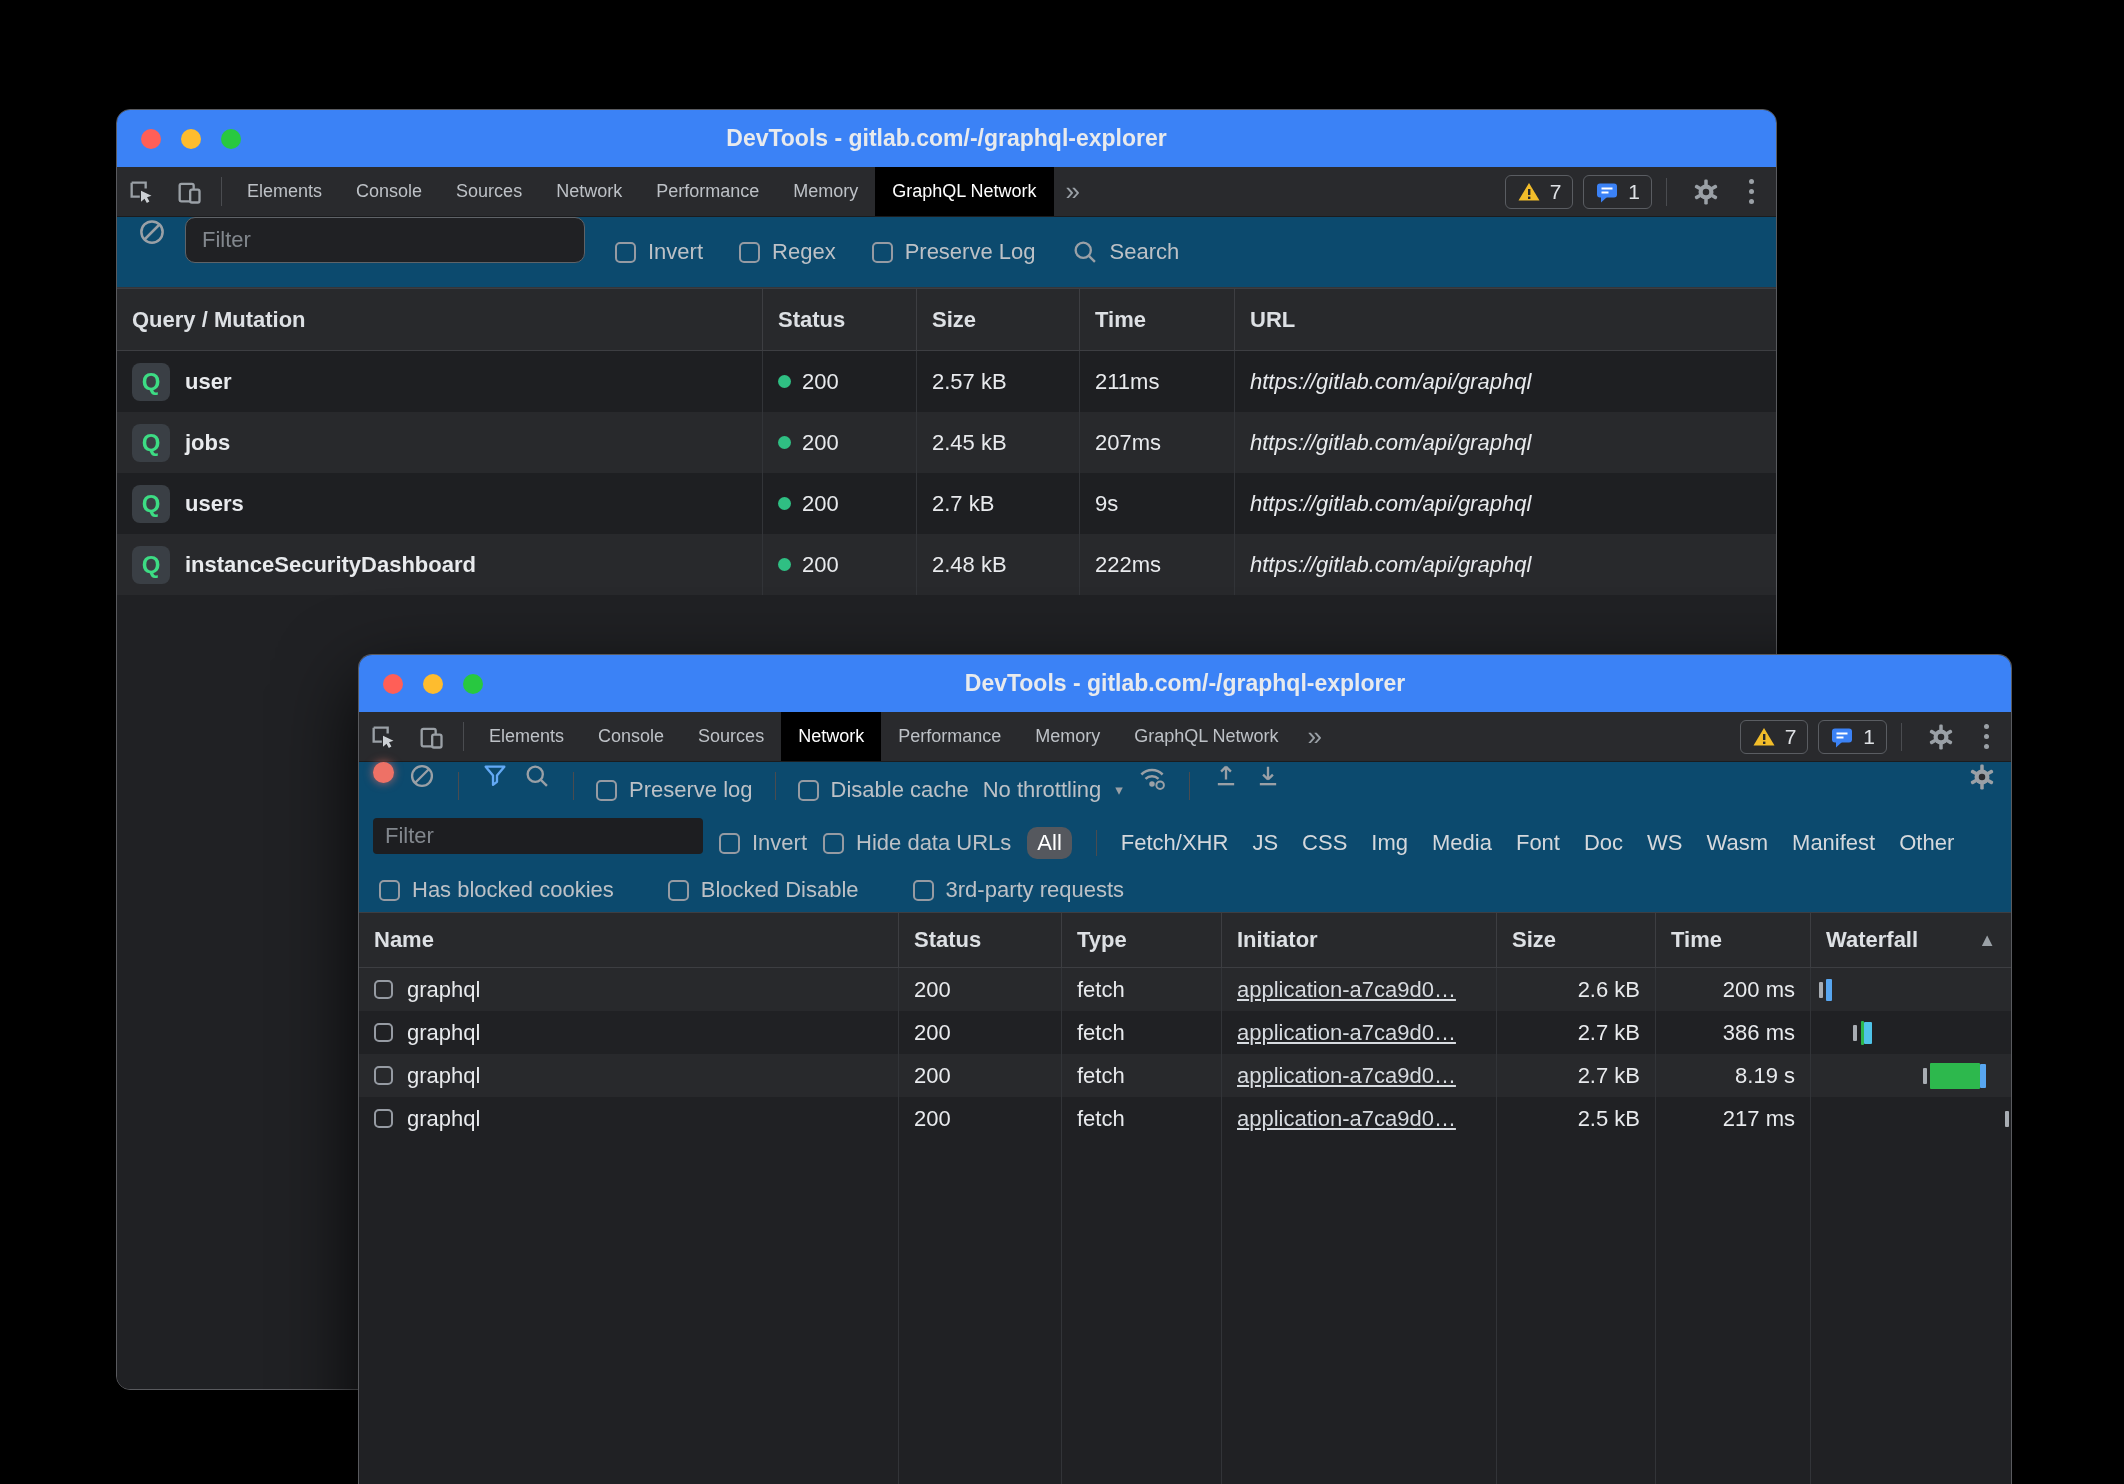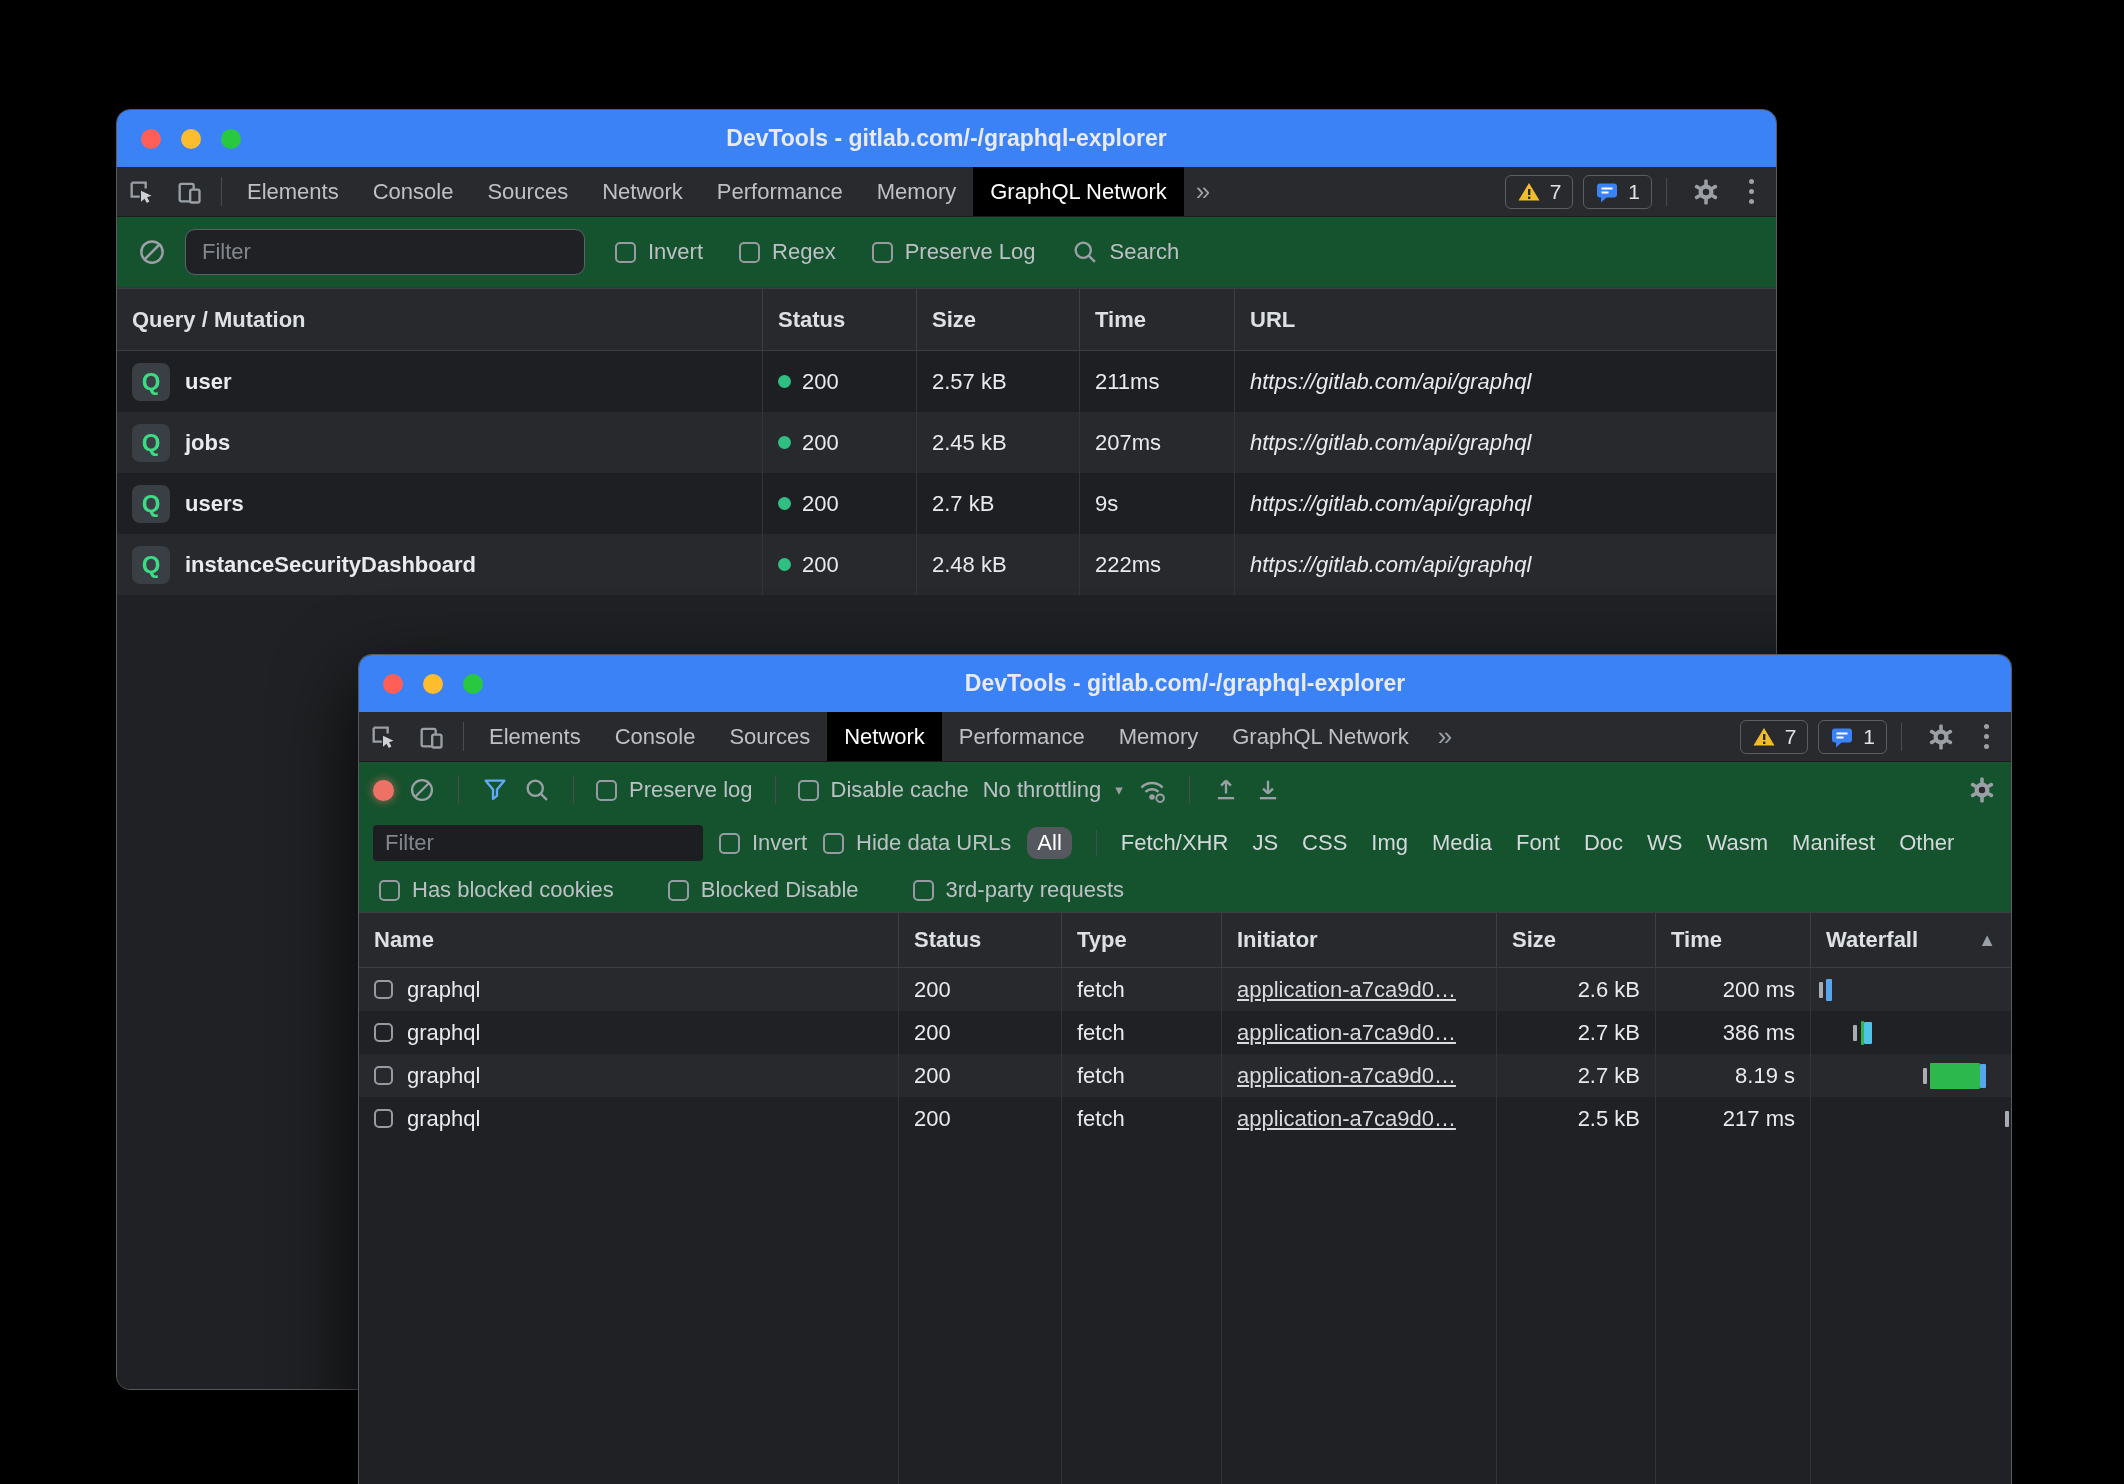--- a/index.html
+++ b/index.html
@@ -26,31 +26,31 @@
   .light.yellow { background:#febc2e; }
   .light.green  { background:#28c840; }
   .win-title { width:100%; text-align:center; font-weight:bold; font-size:23px; color:#e8eaed; }
 
   
   .tabbar { height:50px; background:#292a2d; display:flex; align-items:stretch;
             border-bottom:1px solid #1b1c1e; flex:0 0 auto; }
   .tabbar .iconbtn { display:flex; align-items:center; padding:0 10px; }
   .vsep { width:1px; background:#4a4c50; margin:10px 8px; }
   .tab { display:flex; align-items:center; padding:0 17px; color:#bdc1c6;
-         font-size:22px; white-space:nowrap; }
+         font-size:18px; white-space:nowrap; }
   .tab.selected { background:#000; color:#fff; }
   .chevron { display:flex; align-items:center; color:#9aa0a6; font-size:26px; padding:0 12px; }
   .tab-right { margin-left:auto; display:flex; align-items:center; gap:10px; padding-right:14px; }
   .badge { display:flex; align-items:center; gap:9px; border:1px solid #5a5d62;
            border-radius:6px; padding:4px 11px; color:#dfe2e6; font-size:21px; }
   .dots3 { display:flex; flex-direction:column; gap:5px; padding:0 8px; }
   .dots3 i { width:5px; height:5px; border-radius:50%; background:#9aa0a6; }
 
   
-  .toolbar { background:#14532d; display:flex; align-items:center; flex:0 0 auto; }
+  .toolbar { background:#0c4a6e; display:flex; flex:0 0 auto; }
   .label { color:#bdc1c6; white-space:nowrap; }
   .cb { width:21px; height:21px; border:2px solid #969ba3; border-radius:5px;
         background:transparent; flex:0 0 auto; }
   .cbgroup { display:flex; align-items:center; gap:12px; }
 
   #back-filter-row { height:71px; gap:0; border-bottom:1px solid #35363a; padding:0 20px; }
   #back-filter-row .filter-input { width:400px; height:46px; margin:0 30px 0 18px;
       background:#202124; border:1px solid #5f6368; border-radius:10px; color:#e8eaed;
       font-size:22px; padding:0 16px; outline:none; font-family:inherit; }
   #back-filter-row .filter-input::placeholder { color:#82878d; }

